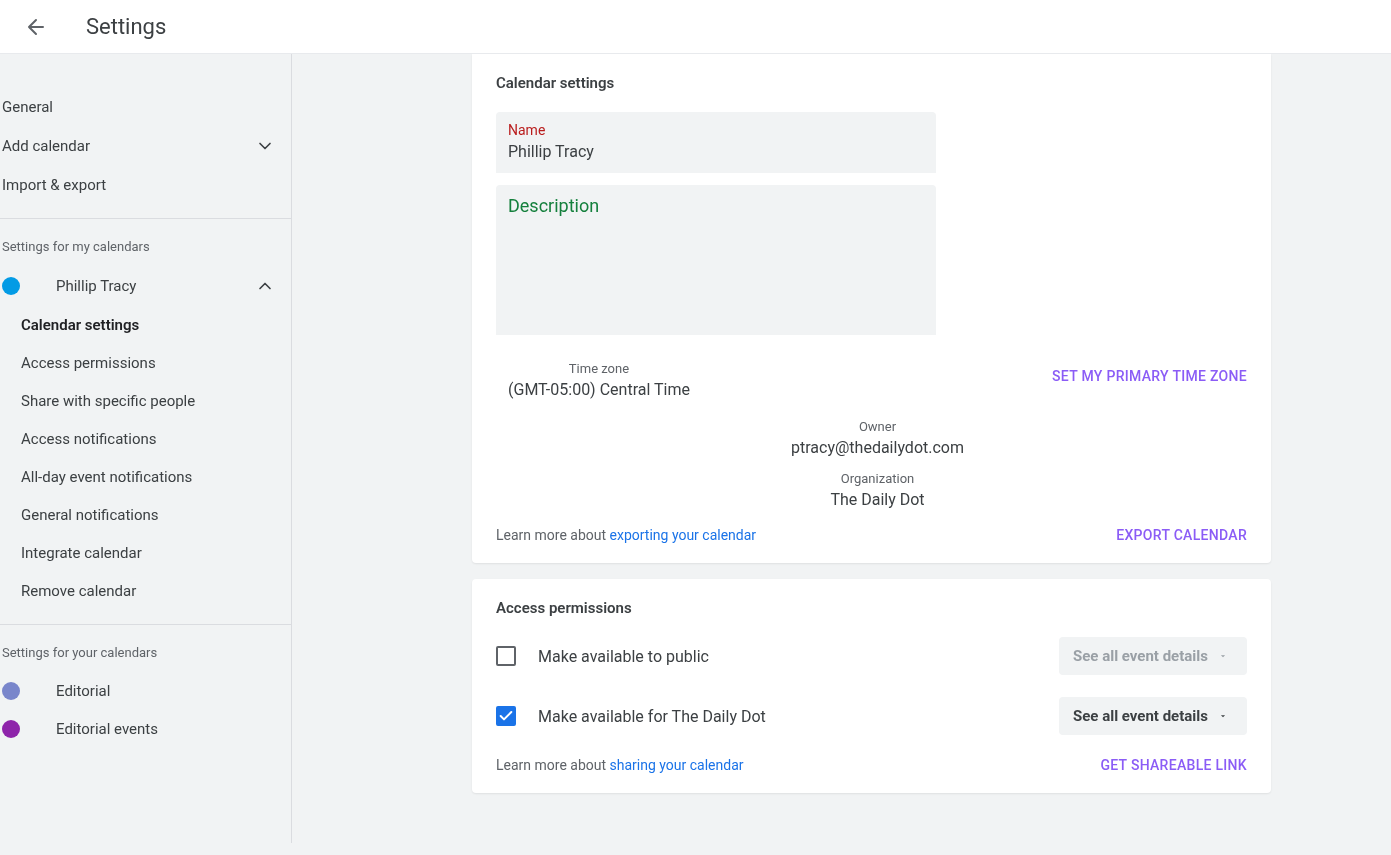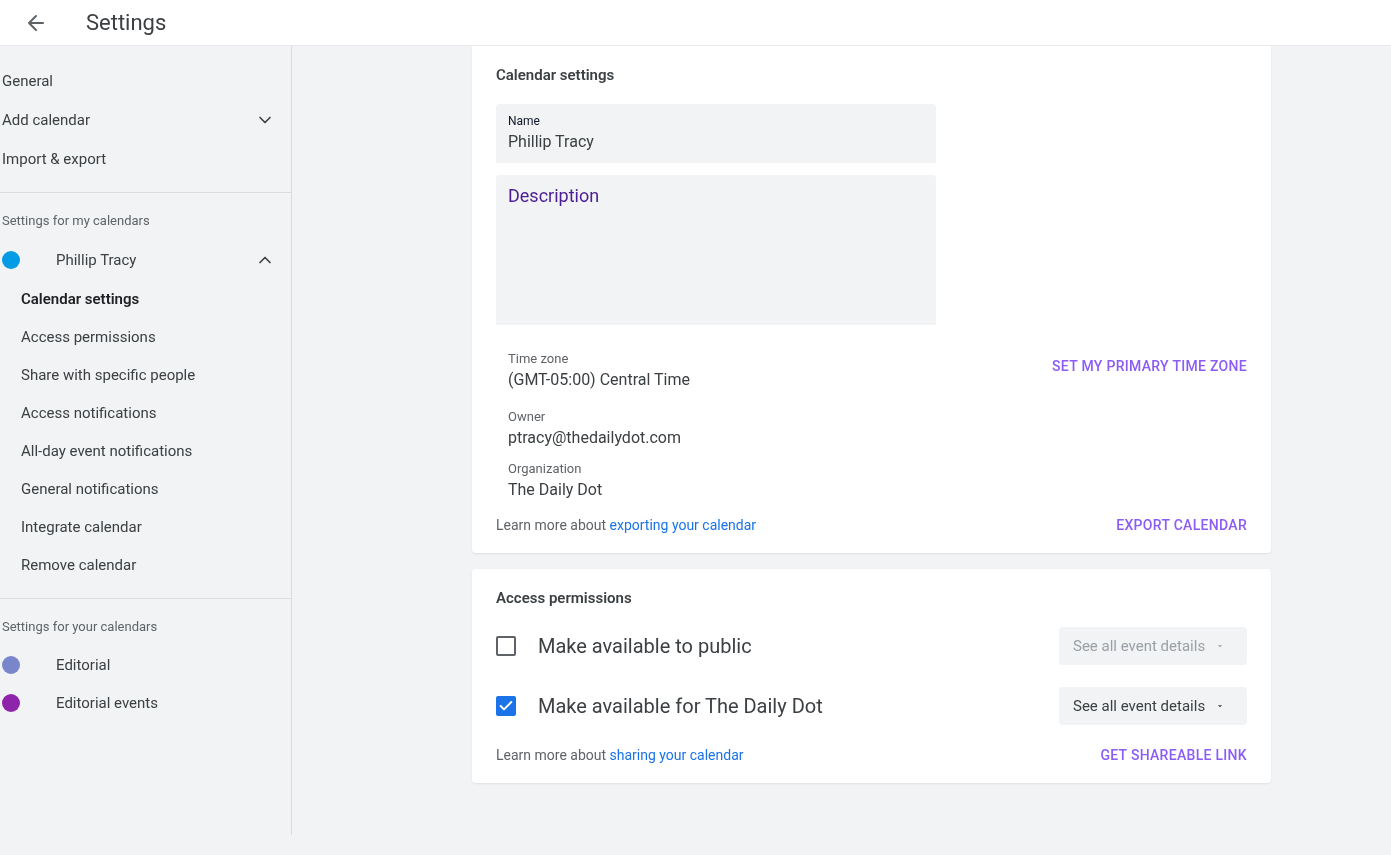--- a/index.html
+++ b/index.html
@@ -10,21 +10,21 @@
   width: 1391px;
   height: 855px;
   overflow: hidden;
 }
 .header {
   background: #fff;
   padding: 16px 24px;
   display: flex;
   align-items: center;
   border-bottom: 1px solid #e8eaed;
-  height: 46px;
+  height: 54px;
 }
 .back-arrow {
   width: 24px; height: 24px;
   color: #5f6368;
   margin-right: 38px;
   cursor: pointer;
   display: flex;
   align-items: center;
   justify-content: center;
 }
@@ -33,21 +33,21 @@
   color: #3c4043;
   font-weight: 400;
 }
 .body-wrap { display: flex; height: calc(100% - 66px); }
 .sidebar {
   width: 292px;
   flex-shrink: 0;
   background: #f1f3f4;
   border-right: 1px solid #dadce0;
   overflow-y: auto;
-  padding-top: 16px;
+  padding-top: 34px;
   position: relative;
 }
 .sidebar::after {
   content: '';
   position: absolute;
   right: -8px;
   top: 0;
   width: 8px;
   height: 100%;
   background: #dadce0;
@@ -113,31 +113,31 @@
   margin-bottom: 20px;
 }
 .text-field {
   background: #f1f3f4;
   padding: 10px 12px 12px 12px;
   border-radius: 4px 4px 0 0;
   margin-bottom: 12px;
   width: 440px;
 }
 .text-field-label {
-  font-size: 12px;
-  color: #0f172a;
+  font-size: 14px;
+  color: #b91c1c;
   margin-bottom: 4px;
 }
 .text-field-value {
   font-size: 16px;
   color: #3c4043;
 }
 .text-field.tall { min-height: 150px; }
-.text-field.tall .text-field-label { font-size: 18px; color: #4c1d95; }
-.info-block { margin: 14px 0 6px 12px; }
+.text-field.tall .text-field-label { font-size: 18px; color: #15803d; }
+.info-block { margin: 14px 0 6px 12px; text-align: center; }
 .info-label { font-size: 13px; color: #5f6368; margin-bottom: 4px; }
 .info-value { font-size: 16px; color: #3c4043; }
 .info-row { display: flex; justify-content: space-between; align-items: center; }
 .link-button {
   color: #8b5cf6;
   font-size: 14px;
   font-weight: 500;
   letter-spacing: 0.3px;
   cursor: pointer;
   text-transform: uppercase;
@@ -167,31 +167,32 @@
   display: flex;
   align-items: center;
   justify-content: center;
   cursor: pointer;
 }
 .cb-box.checked {
   background: #1a73e8;
   border-color: #1a73e8;
 }
 .cb-check { color: #fff; }
-.cb-label { font-size: 20px; color: #3c4043; text-align: right; }
+.cb-label { font-size: 16px; color: #3c4043; text-align: right; }
 .dropdown {
   background: #f1f3f4;
   padding: 10px 14px;
   border-radius: 4px;
   display: flex;
   align-items: center;
   cursor: pointer;
   font-size: 15px;
   color: #3c4043;
   min-width: 188px;
+  font-weight: bold;
 }
 .dropdown.disabled { color: #9aa0a6; }
 .dd-caret { margin-left: 10px; color: inherit; }
 </style>
 </head>
 <body>
 
 <div class="header">
   <div class="back-arrow">
     <svg width="24" height="24" viewBox="0 0 24 24" fill="none" stroke="#5f6368" stroke-width="2" stroke-linecap="round" stroke-linejoin="round">

